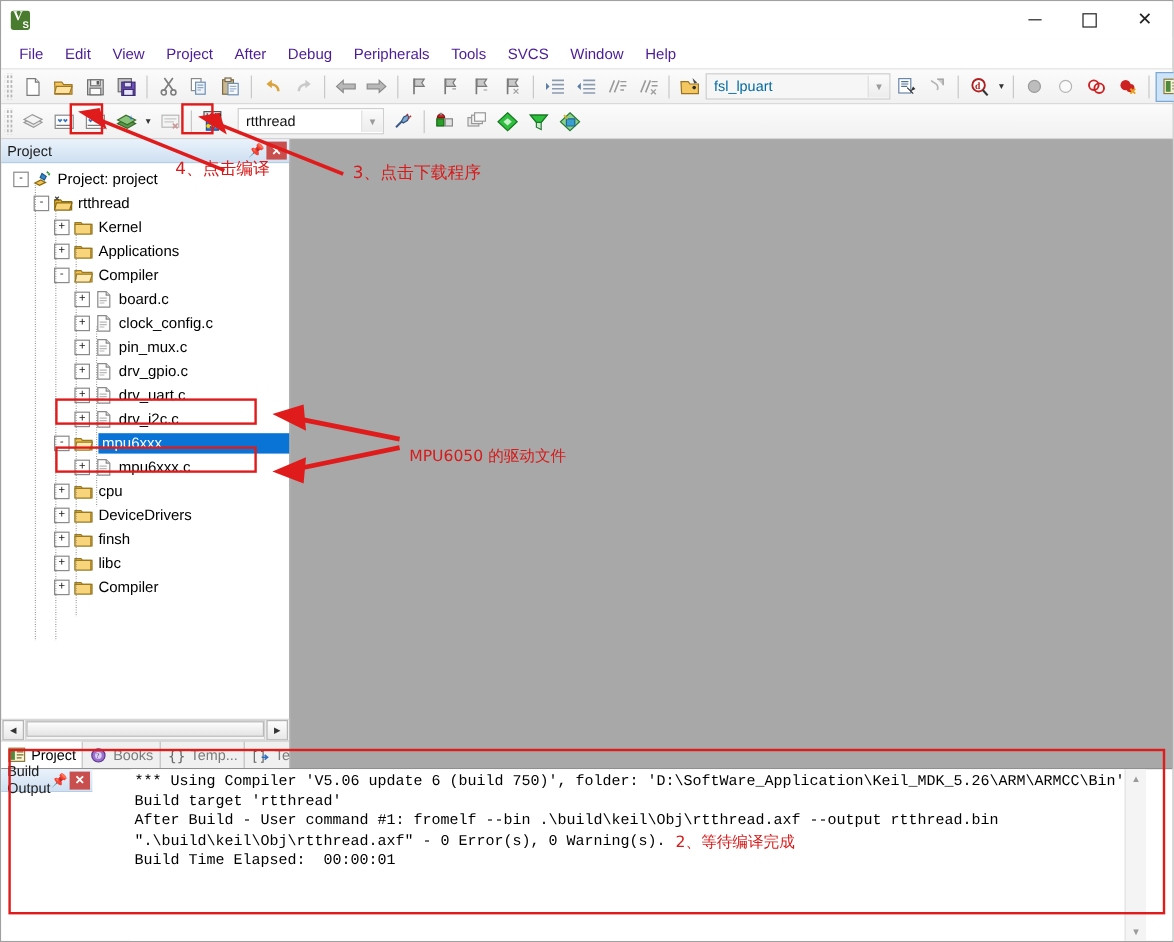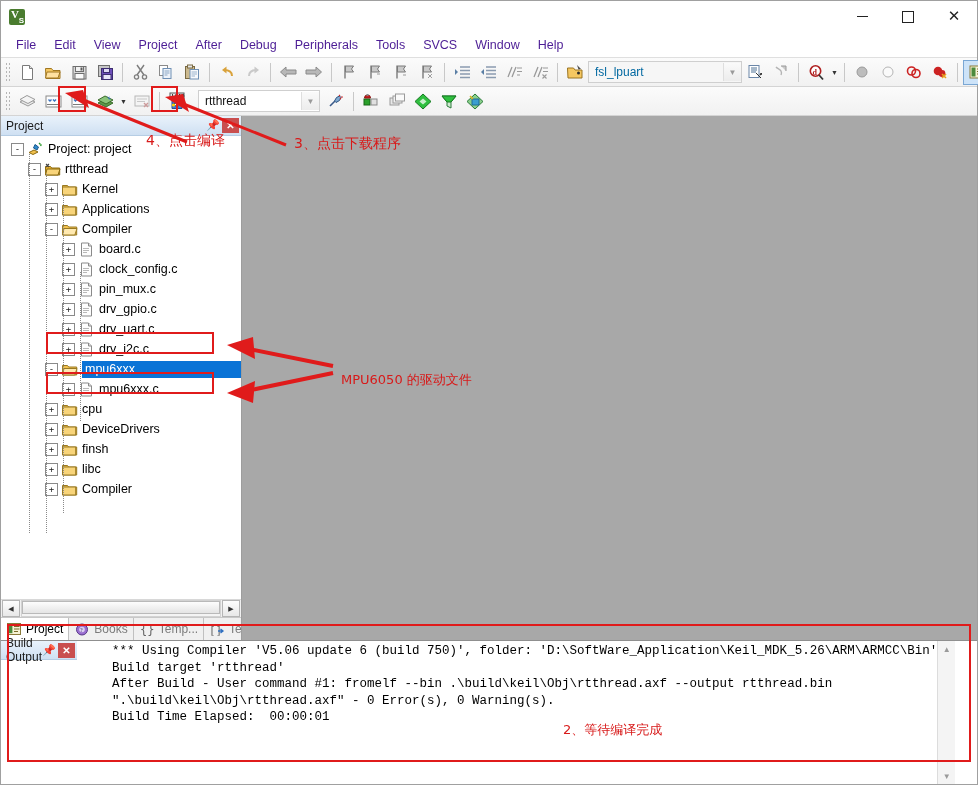--- a/index.html
+++ b/index.html
@@ -957,21 +957,21 @@
 
       <g>
         <path d="M332,372 L250,389" stroke="#e01b1b" stroke-width="4" fill="none"></path>
         <path d="M254,380 L226,392 L252,402 Z" fill="#e01b1b"></path>
       </g>
     </svg>
 
     <div class="ann-text" style="left:145px;top:131px;">4、点击编译</div>
     <div class="ann-text" style="left:293px;top:134px;">3、点击下载程序</div>
     <div class="ann-text small" style="left:340px;top:370px;">MPU6050 的驱动文件</div>
-    <div class="ann-text small" style="left:562px;top:720px;">2、等待编译完成</div>
+    <div class="ann-text small" style="left:562px;top:692px;">2、等待编译完成</div>
 
     <div class="hl-box" style="left:57px;  top:85px;  width:28px; height:26px;"></div>
     <div class="hl-box" style="left:150px; top:85px;  width:27px; height:26px;"></div>
 
     <div class="hl-box" style="left:45px;  top:331px; width:168px; height:22px;"></div>
     <div class="hl-box" style="left:45px;  top:371px; width:168px; height:22px;"></div>
 
     <div class="hl-box" style="left:6px; top:623px; width:964px; height:138px;"></div>
   </div>
 </div>

